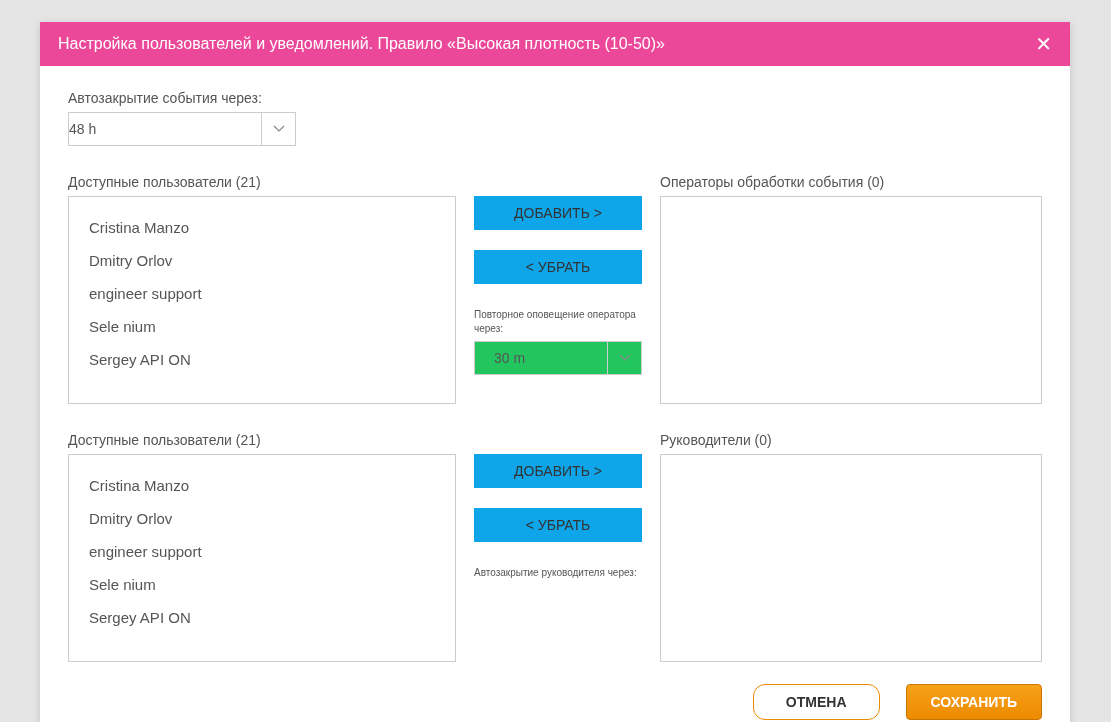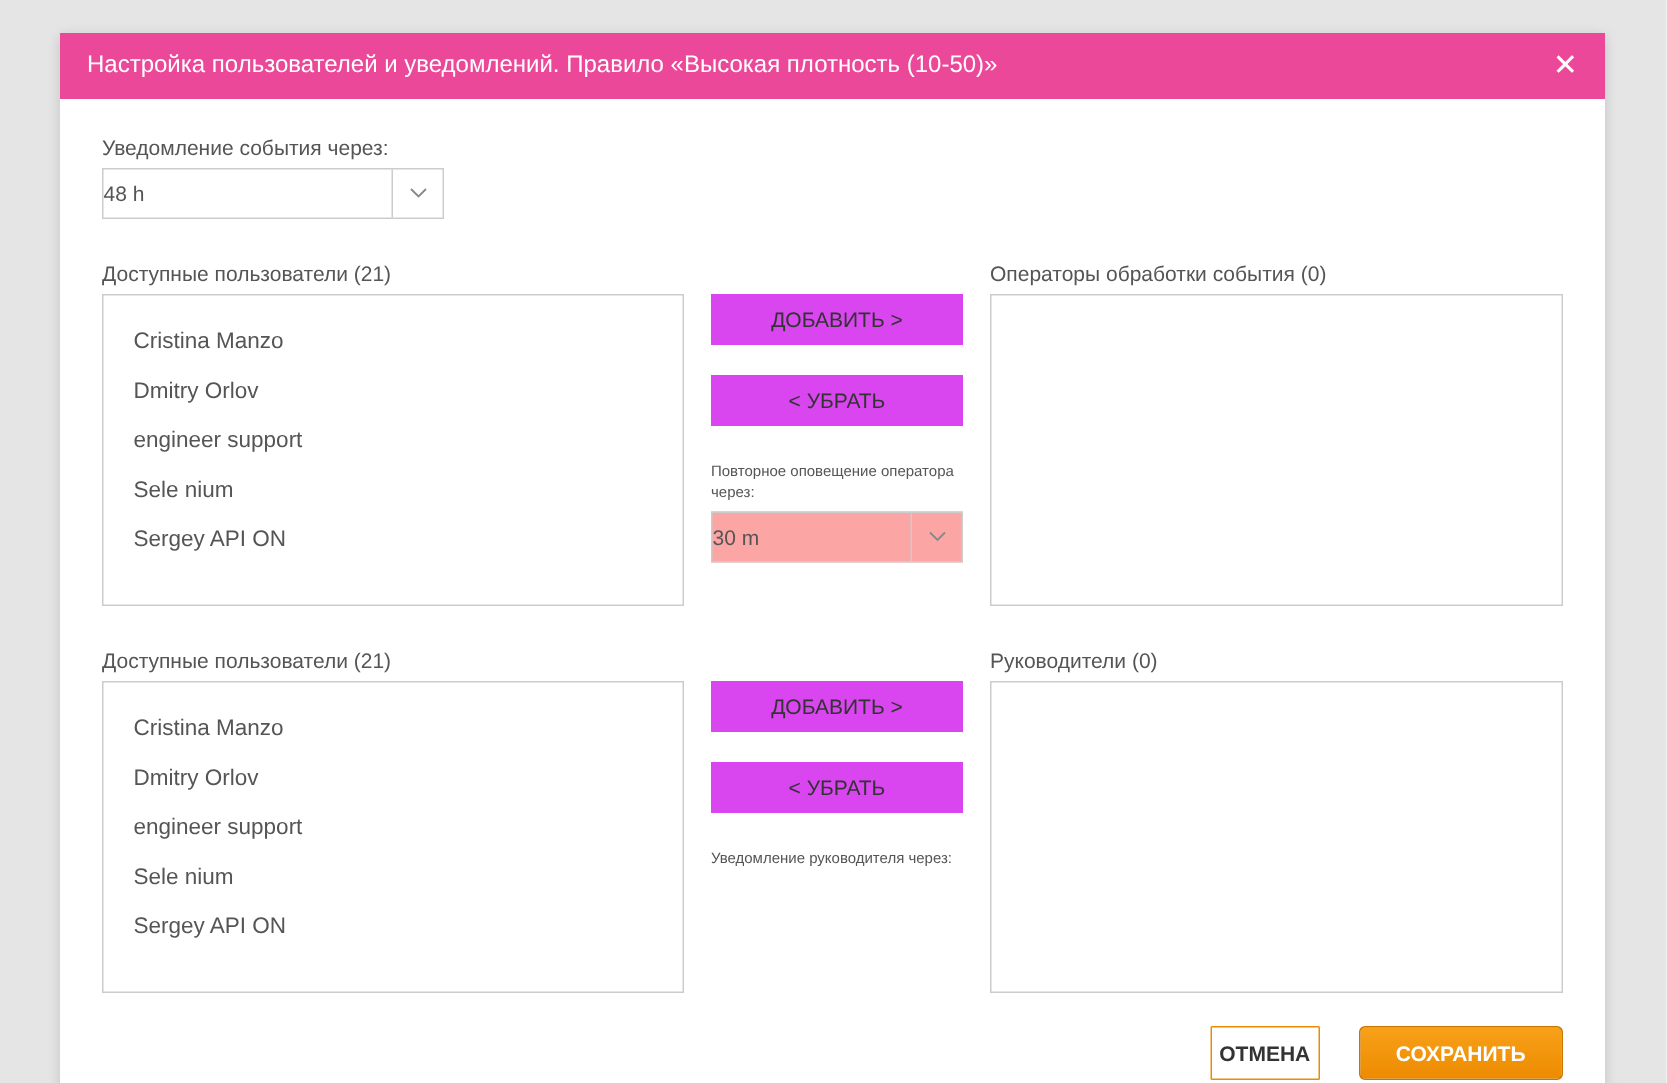--- a/index.html
+++ b/index.html
@@ -44,21 +44,21 @@
     display: block;
   }
   .select-wrap {
     display: flex;
     border: 1px solid #ccc;
     width: 228px;
     height: 34px;
     align-items: center;
     background: #fff;
   }
-  .select-wrap.grey { background: #fca5a5; }
+  .select-wrap.grey { background: #22c55e; padding-left: 19px; }
   .select-value {
     flex: 1;
     text-align: left;
     font-size: 14px;
     color: #555;
   }
   .select-caret {
     width: 34px;
     height: 100%;
     display: flex;
@@ -99,21 +99,21 @@
   .list-box.empty { padding:0; }
   .list-item {
     font-size: 15px;
     color: #555;
     padding: 8px 0;
     cursor: pointer;
   }
 
   .btn-blue {
     width: 100%;
-    background: #d946ef;
+    background: #0ea5e9;
     border: none;
     color: #333;
     font-size: 14px;
     padding: 9px 0;
     margin-bottom: 20px;
     cursor: pointer;
   }
   .btn-blue:last-of-type { margin-bottom: 0; }
 
   .mid-label {
@@ -130,22 +130,22 @@
     justify-content: flex-end;
     gap: 26px;
     margin-top: 22px;
   }
   .btn-cancel {
     background: #fff;
     border: 1.5px solid #ed8b00;
     color: #333;
     font-size: 14px;
     font-weight: 600;
-    padding: 9px 5px;
-    border-radius: 1px;
+    padding: 9px 32px;
+    border-radius: 12px;
     cursor: pointer;
   }
   .btn-save {
     background: linear-gradient(#f7a11a, #ed8b00);
     border: 1.5px solid #c97500;
     color: #fff;
     font-size: 14px;
     font-weight: 600;
     padding: 9px 24px;
     border-radius: 4px;
@@ -162,21 +162,21 @@
 
 <div class="modal">
 
   <div class="modal-header">
     <span>Настройка пользователей и уведомлений. Правило «Высокая плотность (10-50)»</span>
     <span class="close-btn">✕</span>
   </div>
 
   <div class="modal-body">
 
-    <label class="field-label">Уведомление события через:</label>
+    <label class="field-label">Автозакрытие события через:</label>
     <div class="select-wrap">
       <span class="select-value">48 h</span>
       <span class="select-caret">
         <svg viewBox="0 0 12 8">
             <path d="M1 1 L6 6 L11 1" stroke="#888" stroke-width="1.2" fill="none"></path>
           </svg>
       </span>
     </div>
 
     <div class="section">
@@ -221,21 +221,21 @@
               <div class="list-item">Dmitry Orlov</div>
               <div class="list-item">engineer support</div>
               <div class="list-item">Sele nium</div>
               <div class="list-item">Sergey API ON</div>
             </div>
         </div>
         <div class="col-mid">
           <div style="height:22px"></div>
           <button class="btn-blue">ДОБАВИТЬ &gt;</button>
           <button class="btn-blue">&lt; УБРАТЬ</button>
-          <div class="mid-label">Уведомление руководителя через:</div>
+          <div class="mid-label">Автозакрытие руководителя через:</div>
         </div>
         <div class="col-right">
           <div class="field-label">Руководители (0)</div>
           <div class="list-box empty"></div>
         </div>
       </div>
     </div>
 
     <div class="footer">
       <button class="btn-cancel">ОТМЕНА</button>

